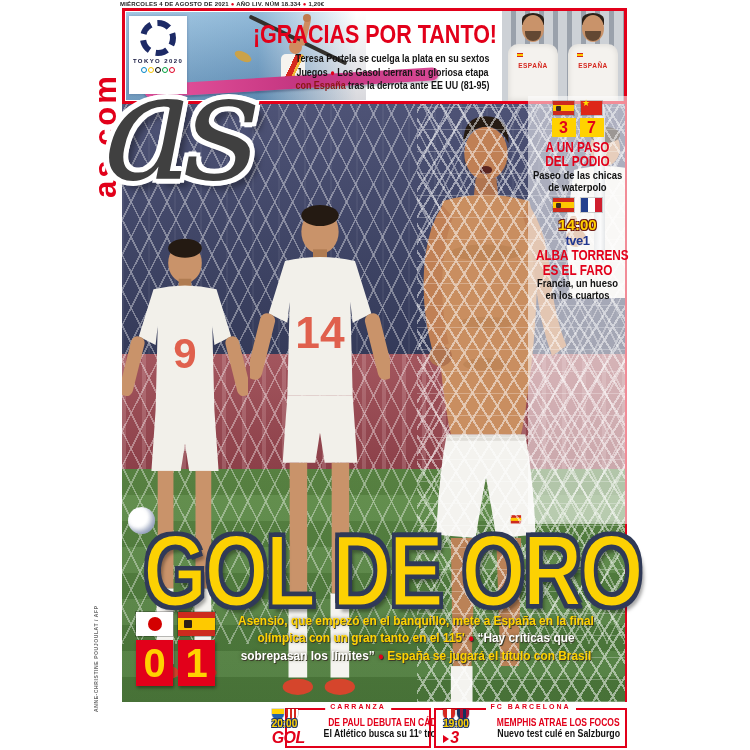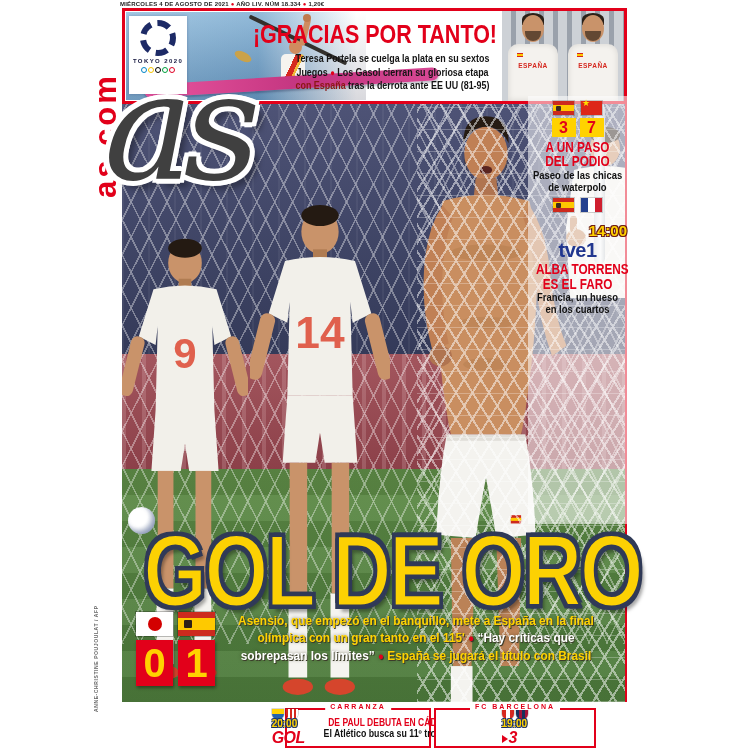--- a/index.html
+++ b/index.html
@@ -102,23 +102,23 @@
   .f-sweden::before{content:"";position:absolute;left:6px;top:0;width:3.5px;height:100%;background:#fec900;}
   .f-sweden::after{content:"";position:absolute;left:0;top:5.2px;width:100%;height:3.5px;background:#fec900;}
   .f-spain{background:linear-gradient(180deg,#cd2a1e 0 27%,#fec900 27% 73%,#cd2a1e 73%);}
   .f-spain::after{content:"";position:absolute;left:3px;top:5px;width:5px;height:5px;background:#3a2a20;border-radius:1px;}
   .f-china{background:#dd2718;}
   .f-china::after{content:"★";position:absolute;left:1px;top:-3px;color:#ffde00;font-size:9px;}
   .f-france{background:linear-gradient(90deg,#24408e 0 33%,#fff 33% 67%,#cf1f2f 67%);}
   .tilerow{display:flex;justify-content:center;gap:4px;margin-top:3px;}
   .tile{width:24px;height:19px;background:#ffd200;color:#e2001a;font-size:16px;font-weight:bold;
       text-align:center;line-height:19px;}
-  .sb-time{margin-top:10px;font-size:15px;font-weight:bold;color:#ffd200;
-      text-shadow:1px 1px 0 #6b1a12,-1px -1px 0 #6b1a12,1px -1px 0 #6b1a12,-1px 1px 0 #6b1a12;text-align:right;}
-  .sb-chan{font-size:20px;font-weight:bold;color:#20368f;letter-spacing:-.5px;}
+  .sb-time{margin-top:4px;font-size:15px;font-weight:bold;color:#ffd200;
+      text-shadow:1px 1px 0 #6b1a12,-1px -1px 0 #6b1a12,1px -1px 0 #6b1a12,-1px 1px 0 #6b1a12;}
+  .sb-chan{font-size:13px;font-weight:bold;color:#20368f;letter-spacing:-.5px;}
   .mt3{margin-top:3px}
   
   .headline{left:95px;top:519px;width:535px;text-align:center;font-size:100px;line-height:100px;font-weight:bold;
       color:#fcd103;letter-spacing:-3px;white-space:nowrap;transform:scale(.82,1.02);transform-origin:center top;
       -webkit-text-stroke:3px #303a57;text-shadow:3px 3px 0 #303a57,-3px 3px 0 #303a57,3px -3px 0 #303a57,
       -3px -3px 0 #303a57,5px 6px 4px rgba(0,0,0,.35);z-index:8;}
   .subhead{left:212px;top:612px;width:408px;text-align:center;font-size:13.5px;font-weight:bold;line-height:17px;
       transform:scaleX(.88);z-index:8;color:#ffd200;
       text-shadow:1px 1px 0 #3b3b2a,0 0 4px rgba(40,40,0,.6);}
   .subhead div{white-space:nowrap;}
@@ -133,21 +133,21 @@
   .bf-spain{background:linear-gradient(180deg,#cd2a1e 0 27%,#fec900 27% 73%,#cd2a1e 73%);}
   .bf-spain::after{content:"";position:absolute;left:6px;top:8px;width:8px;height:8px;background:#2e2018;border-radius:1px;}
   .bigtiles{display:flex;gap:5px;margin-top:4px;}
   .bigtile{width:37px;height:46px;background:#e2001a;color:#ffd200;font-size:40px;font-weight:bold;
       text-align:center;line-height:46px;box-shadow:1px 2px 3px rgba(0,0,0,.4);}
   
   .bbox{position:absolute;top:708px;height:40px;background:#fff;border:2px solid #e2001a;box-sizing:border-box;
       display:flex;align-items:center;justify-content:center;}
   .b1{left:122px;width:160px;flex-direction:column;}
   .b2{left:285px;width:146px;gap:3px;}
-  .b3{left:434px;width:162px;gap:3px;}
+  .b3{left:434px;width:193px;gap:3px;}
   .blabel{position:absolute;top:-7px;left:50%;transform:translateX(-50%);background:#fff;padding:0 5px;
       font-size:7px;font-weight:bold;letter-spacing:2px;color:#e2001a;white-space:nowrap;}
   .btitle{font-size:10px;font-weight:bold;color:#e2001a;transform:scaleX(.85);white-space:nowrap;}
   .bsub2{font-size:10px;font-weight:bold;color:#111;transform:scaleX(.88);white-space:nowrap;}
   .bleft{width:40px;display:flex;flex-direction:column;align-items:flex-start;line-height:1.05;flex-shrink:0;margin-left:13px;}
   .crestrow{display:flex;gap:2px;}
   .crest{width:12px;height:10px;border-radius:0 0 5px 5px;box-shadow:0 0 0 .5px rgba(0,0,0,.3);}
   .c-cadiz{background:linear-gradient(180deg,#ffd200 0 45%,#2463ad 45%);}
   .c-atletico{background:repeating-linear-gradient(90deg,#d5281f 0 2px,#fff 2px 4px);}
   .c-salzburg{background:linear-gradient(90deg,#d5281f 0 30%,#fff 30% 70%,#d5281f 70%);}
@@ -400,15 +400,19 @@
   <div class="abs bbox b3">
     <div class="blabel">FC BARCELONA</div>
     <div class="bleft">
       <div class="crestrow">
         <span class="crest c-salzburg"></span>
         <span class="crest c-barca"></span>
       </div>
       <div class="btime">19:00</div>
       <div><span class="tri"></span><span class="bchan">3</span></div>
     </div>
+    <div class="bmid">
+      <div class="btitle">MEMPHIS ATRAE LOS FOCOS</div>
+      <div class="bsub2">Nuevo test culé en Salzburgo</div>
+    </div>
   </div>
 
 </div>
 
 </body></html>

